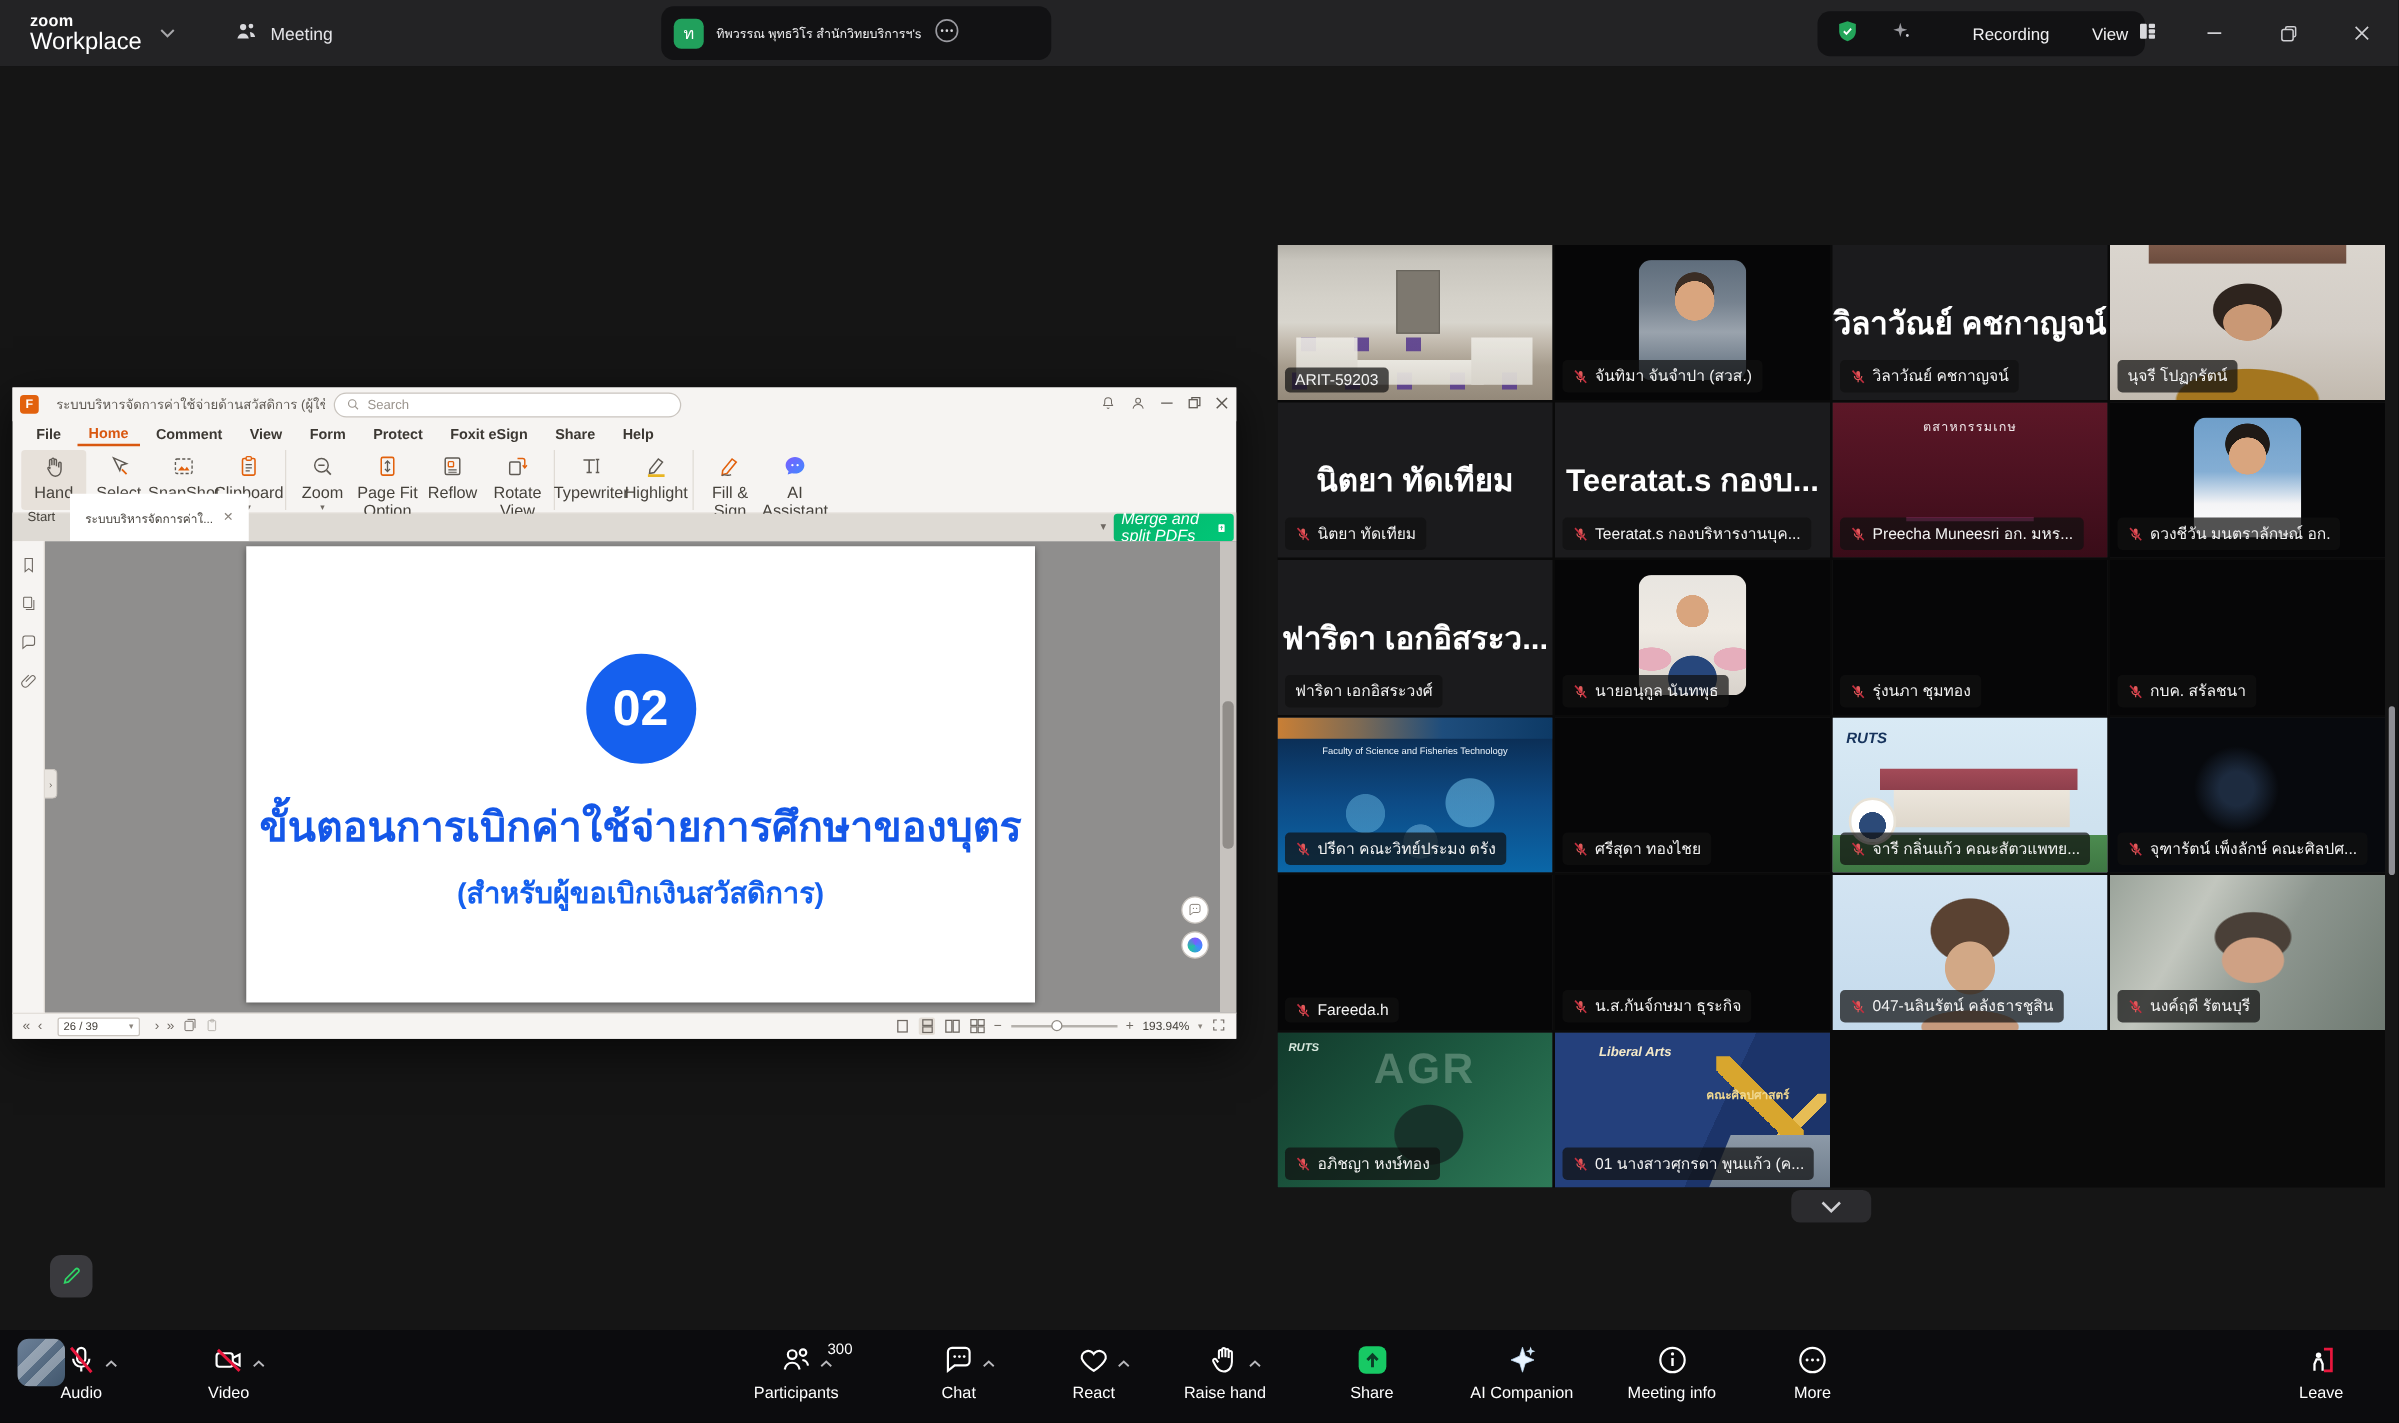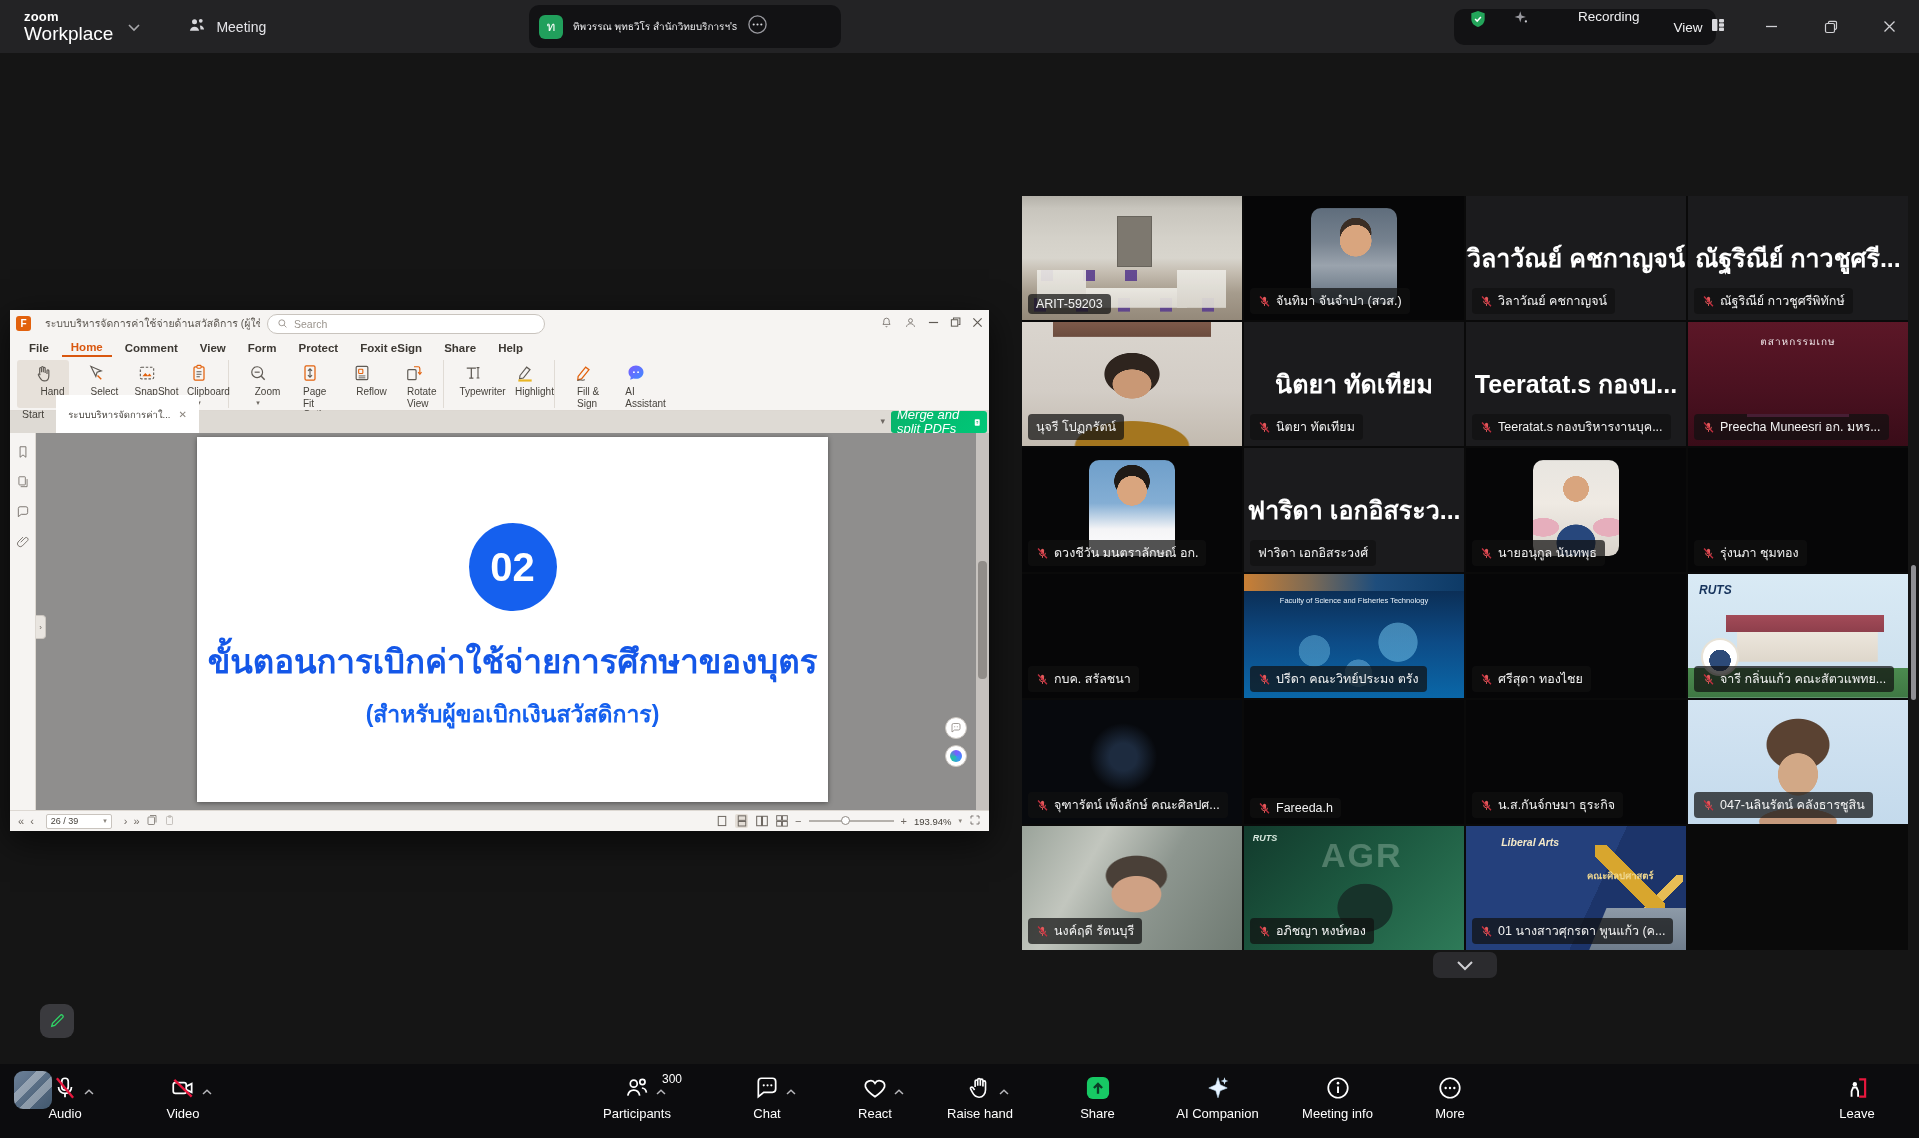--- a/index.html
+++ b/index.html
@@ -15,21 +15,21 @@
   .logo .wp { display:block; font-size:19px; font-weight:500; margin-top:1px; }
   .chev-down { margin-left:14px; opacity:.8; }
   .mtab { display:flex; align-items:center; gap:9px; margin-left:46px; color:#e4e4e8; font-size:14px; }
   .active-tab { position:absolute; left:529px; top:5px; height:43px; width:312px; background:#121214;
     border-radius:10px; display:flex; align-items:center; padding:0 10px; gap:10px; }
   .tab-avatar { width:24px; height:24px; border-radius:6px; background:#21a05c; color:#fff;
     font-size:13px; display:flex; align-items:center; justify-content:center; }
   .tab-title { color:#f0f0f2; font-size:10px; white-space:nowrap; overflow:hidden;
     text-overflow:ellipsis; max-width:228px; }
   .status-pill { position:absolute; left:1454px; top:9px; height:36px; width:262px; background:#121214;
-    border-radius:10px; display:flex; gap:24px; padding:0 14px; }
+    border-radius:10px; display:flex; align-items:center; gap:24px; padding:0 14px; }
   .rec-dot { width:10px; height:10px; border-radius:50%; background:#e0443a; }
   .rec-label, .view-label { color:#f0f0f2; font-size:13.5px; }
   .view-wrap { display:flex; align-items:center; gap:7px; margin-left:10px; }
   .winbtns { position:absolute; right:0; top:0; height:53px; display:flex; }
   .winbtn { width:59px; height:53px; display:flex; align-items:center; justify-content:center; }
 
   
   .stage { position:absolute; top:53px; left:0; width:1919px; height:1011px; background:#151515; }
 
   
@@ -45,21 +45,21 @@
   .fx-tb-right { margin-left:auto; display:flex; align-items:center; gap:11px; color:#6e6862; }
   .fx-menubar { height:21px; display:flex; gap:4px; padding:0 10px; align-items:center; }
   .fx-menu { padding:2px 9px; font-size:11.5px; color:#3c3833; font-weight:bold; cursor:default; }
   .fx-menu.active { color:#d9570f; border-bottom:2px solid #d9570f; }
   .fx-ribbon { height:53px; display:flex; align-items:stretch; padding:2px 4px; border-bottom:1px solid #ddd8d2; }
   .fx-group { display:flex; align-items:stretch; padding:0 3px; border-right:1px solid #e0dbd5; }
   .fx-group:last-child { border-right:none; }
   .fx-tool { width:52px; display:flex; flex-direction:column; align-items:center; justify-content:flex-start;
     padding-top:3px; gap:1px; border-radius:3px; }
   .fx-tool.active { background:#e7e1da; }
-  .fx-tool .lbl { font-size:10px; line-height:1.15; color:#46423c;padding-left:19px; }
+  .fx-tool .lbl { font-size:13px; text-align:center; line-height:1.15; color:#46423c; }
   .fx-tool .crt { font-size:7px; color:#6e6862; line-height:1; }
   .fx-tabbar { height:22px; background:#dedad4; display:flex; align-items:flex-end; position:relative; }
   .fx-tab { height:38px; display:flex; align-items:center; padding:0 12px; font-size:10.5px; color:#46423c; }
   .fx-tab.doc { background:#fff; gap:8px; max-width:160px; }
   .fx-tab.doc .t { white-space:nowrap; overflow:hidden; text-overflow:ellipsis; max-width:118px; font-size:9.5px; }
   .fx-tab .x { color:#8a847d; font-size:10px; }
   .fx-merge { position:absolute; right:2px; top:0; height:22px; width:96px; border-radius:3px;
     background:linear-gradient(135deg,#07b36b,#00c878); color:#fff; display:flex; align-items:center;
     padding:0 6px; gap:5px; }
   .fx-merge .mtxt { font-size:13px; font-weight:normal; font-style:italic; line-height:1.1; }
@@ -617,34 +617,20 @@
             <i style="display: inline-flex;">
               <svg width="13" height="13" viewBox="0 0 16 16">
                 <path d="M8 2.2a1.9 1.9 0 0 1 1.9 1.9v3a1.9 1.9 0 0 1-3.8 0v-3A1.9 1.9 0 0 1 8 2.2z" fill="#e05a5a"></path>
                 <path d="M4.4 7.2a3.6 3.6 0 0 0 7.2 0M8 10.8v2.6" stroke="#e05a5a" fill="none" stroke-width="1.2"></path>
                 <line x1="2.5" y1="1.8" x2="13.5" y2="13.8" stroke="#c22f3f" stroke-width="1.6"></line>
               </svg>
             </i>
       <span>วิลาวัณย์ คชกาญจน์</span>
     </div>
   </div>
-        <div class="tile">
-    <div class="tile-bg bg-bigname"></div>
-    <div class="bigname">ณัฐริณีย์ กาวชูศรี...</div>
-          <div class="tile-label">
-            <i style="display: inline-flex;">
-              <svg width="13" height="13" viewBox="0 0 16 16">
-                <path d="M8 2.2a1.9 1.9 0 0 1 1.9 1.9v3a1.9 1.9 0 0 1-3.8 0v-3A1.9 1.9 0 0 1 8 2.2z" fill="#e05a5a"></path>
-                <path d="M4.4 7.2a3.6 3.6 0 0 0 7.2 0M8 10.8v2.6" stroke="#e05a5a" fill="none" stroke-width="1.2"></path>
-                <line x1="2.5" y1="1.8" x2="13.5" y2="13.8" stroke="#c22f3f" stroke-width="1.6"></line>
-              </svg>
-            </i>
-      <span>ณัฐริณีย์ กาวชูศรีพิทักษ์</span>
-    </div>
-  </div>
         <div class="tile active">
     <div class="tile-bg bg-speaker"></div>
     <div class="tile-label">
       <span>นุจรี โปฏกรัตน์</span>
     </div>
   </div>
         <div class="tile">
     <div class="tile-bg bg-bigname"></div>
     <div class="bigname">นิตยา ทัดเทียม</div>
           <div class="tile-label">

